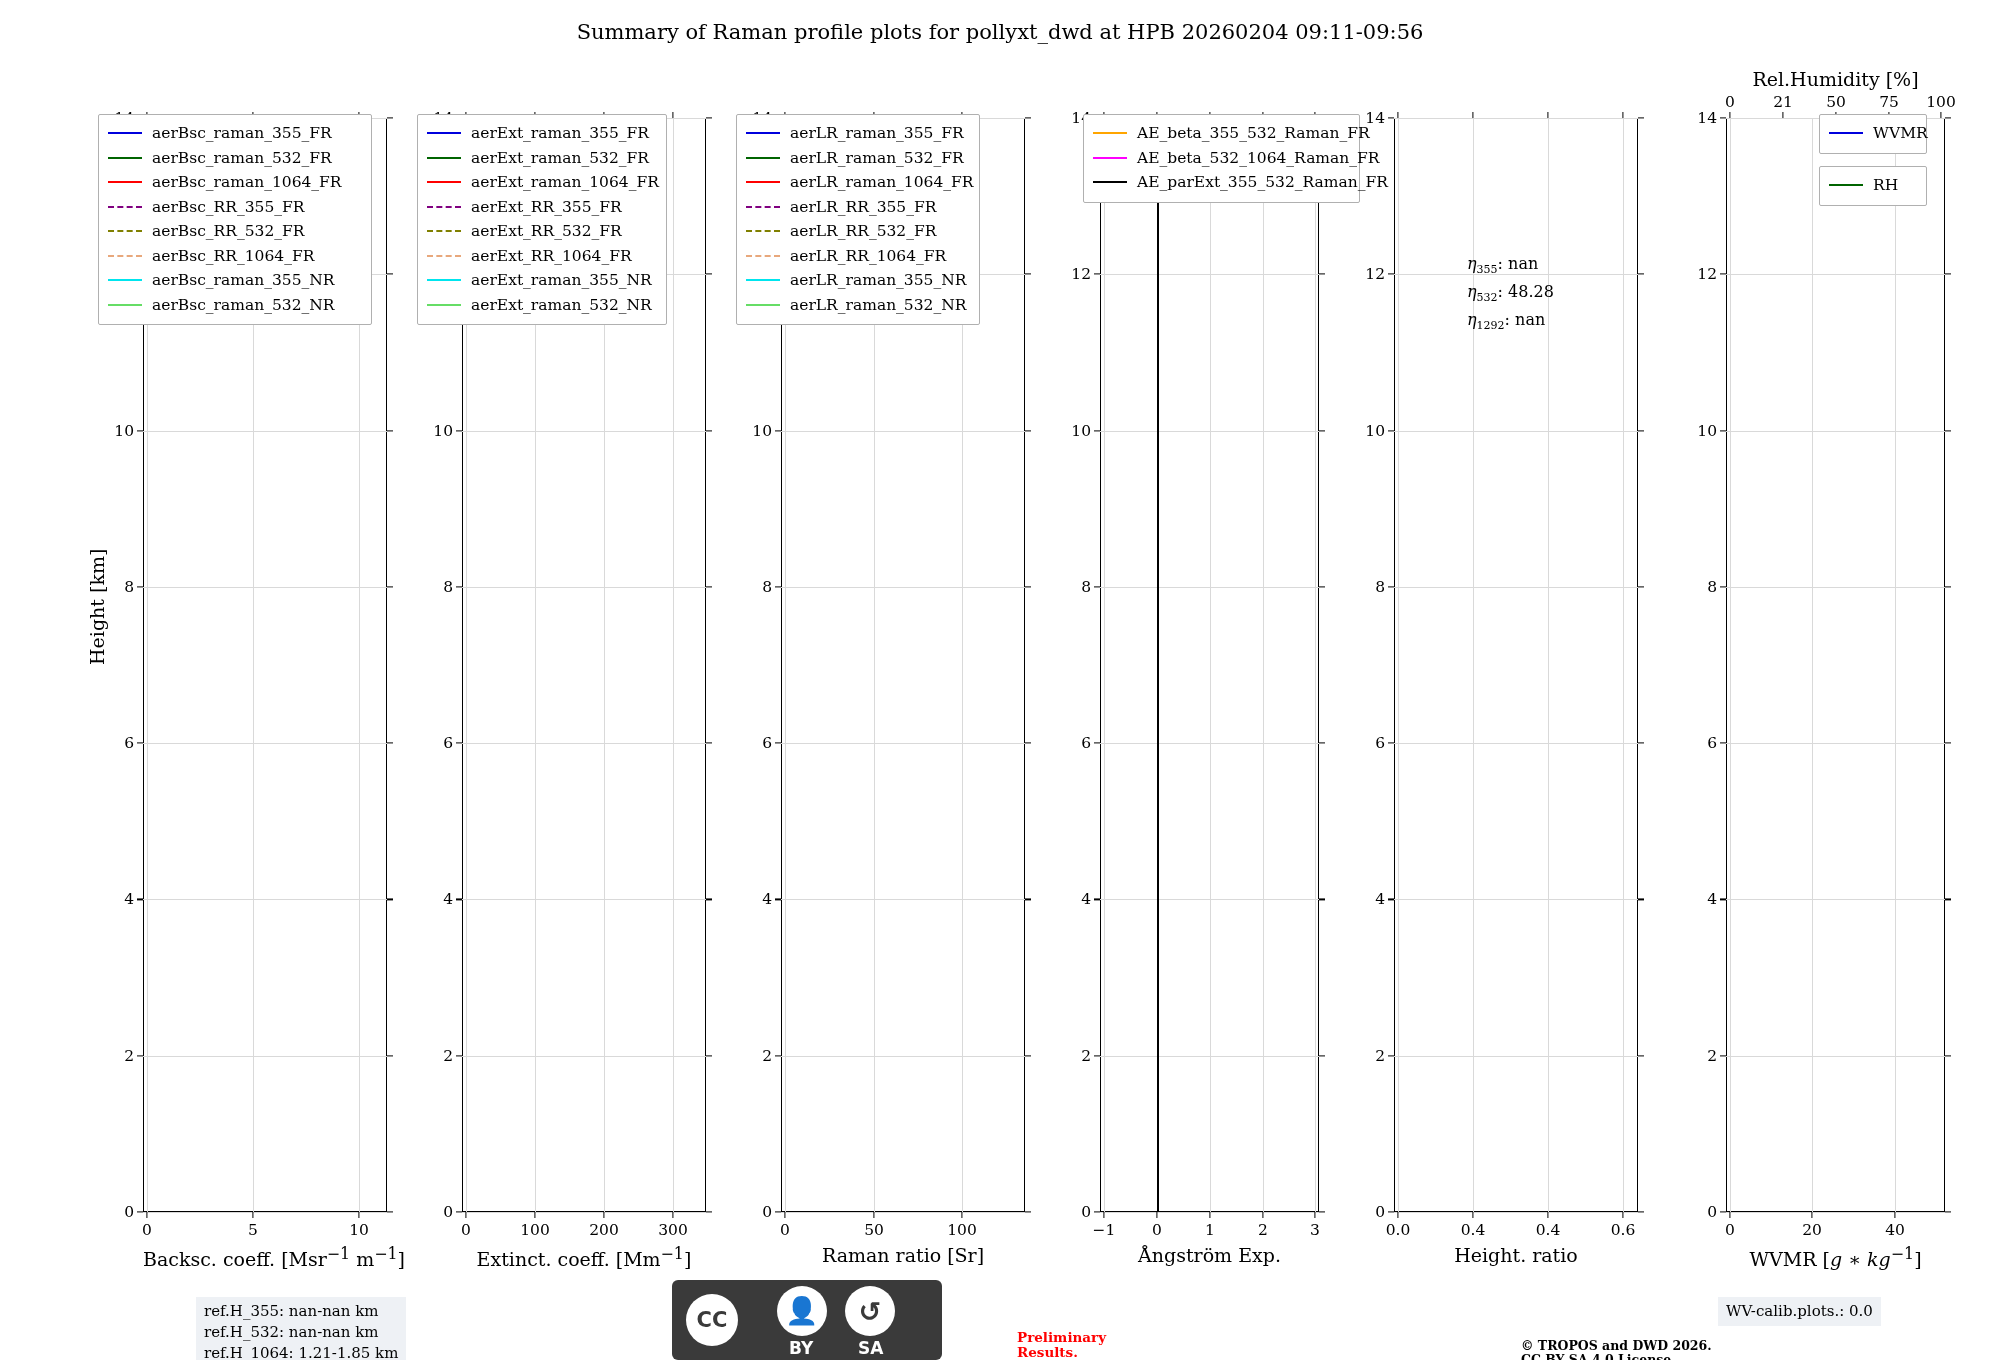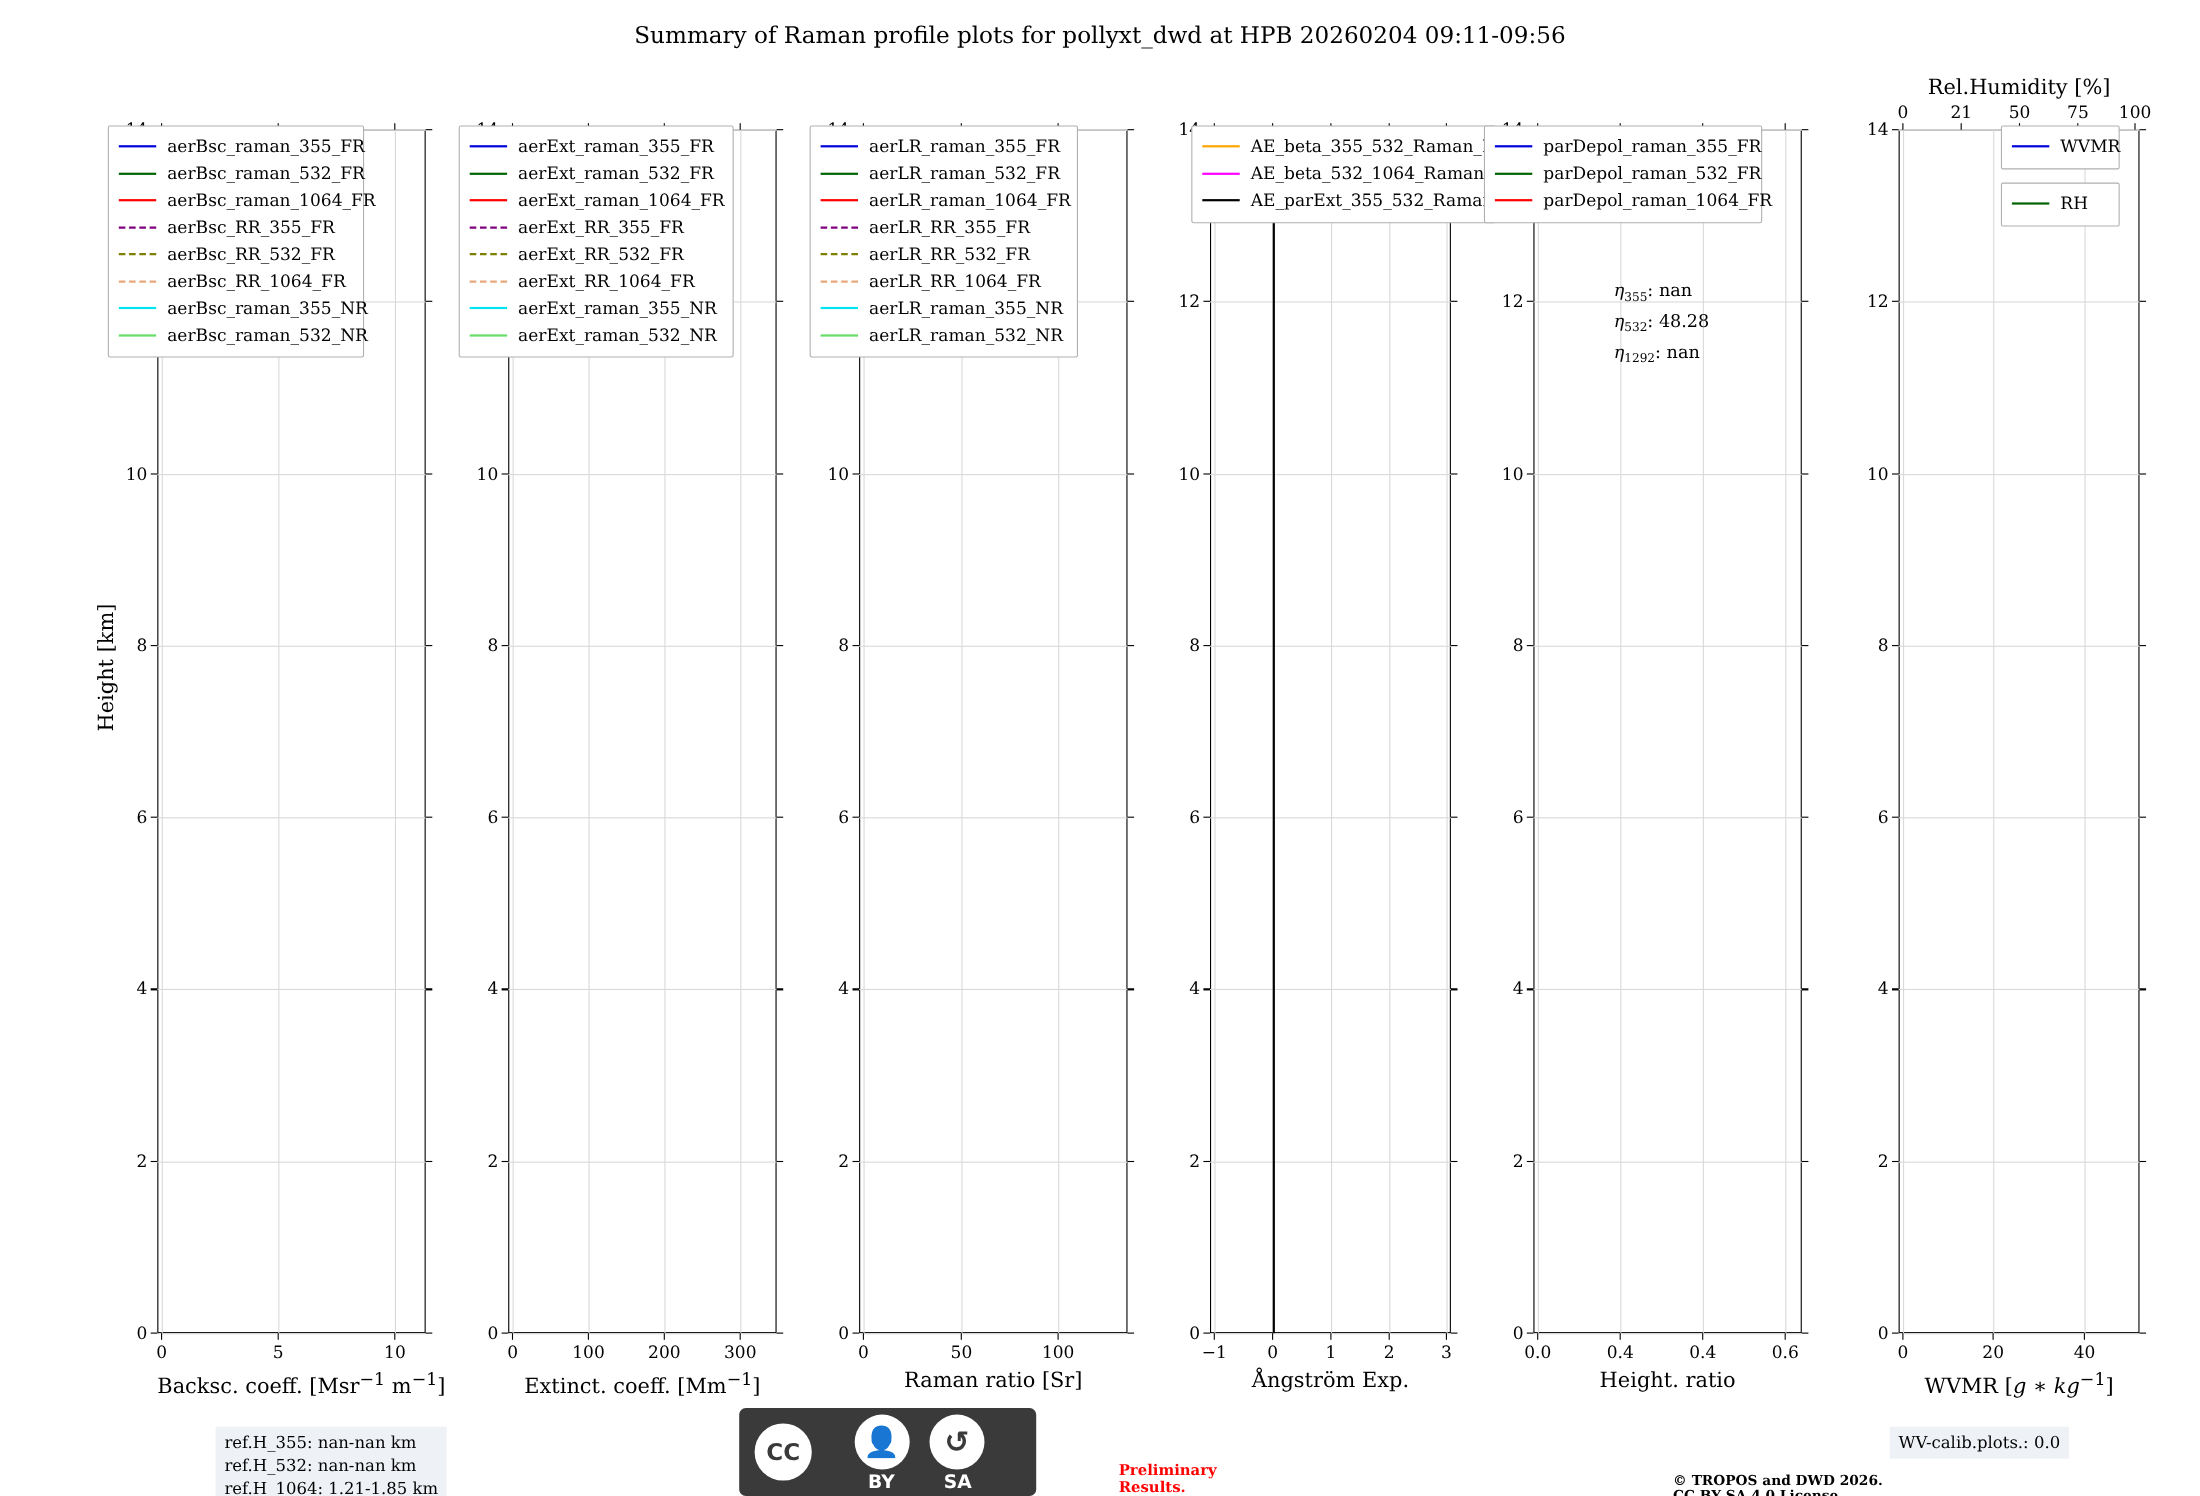--- a/index.html
+++ b/index.html
@@ -292,21 +292,21 @@
   <div class="tick-mark-x" style="left:110px"></div>
     <div class="xtick-label" style="left:110px">5</div>
   <div class="tick-mark-x" style="left:216px"></div>
     <div class="xtick-label" style="left:216px">10</div>
   <div class="tick-mark-x-t" style="left:4px"></div>
     <div class="tick-mark-x-t" style="left:110px"></div>
     <div class="tick-mark-x-t" style="left:216px"></div>
 
   <div class="xaxis-title">Backsc. coeff. [Msr<sup>−1</sup> m<sup>−1</sup>]</div>
 
-  <div class="legend" style="left:-45px; top:-4px; width:233px;">
+  <div class="legend" style="left:-45px; top:-4px; width:274px;">
     <div class="legend-row">
         <span class="legend-swatch" style="border-top-color:#0000dd"></span>
         <span class="legend-label">aerBsc_raman_355_FR</span>
       </div>
     <div class="legend-row">
         <span class="legend-swatch" style="border-top-color:#006400"></span>
         <span class="legend-label">aerBsc_raman_532_FR</span>
       </div>
     <div class="legend-row">
         <span class="legend-swatch" style="border-top-color:#ff0000"></span>
@@ -641,34 +641,20 @@
     <div class="xtick-label" style="left:154px">0.4</div>
   <div class="tick-mark-x" style="left:229px"></div>
     <div class="xtick-label" style="left:229px">0.6</div>
   <div class="tick-mark-x-t" style="left:4px"></div>
     <div class="tick-mark-x-t" style="left:79px"></div>
     <div class="tick-mark-x-t" style="left:154px"></div>
     <div class="tick-mark-x-t" style="left:229px"></div>
 
   <div class="xaxis-title">Height. ratio</div>
 
-  <div class="legend" style="left:-45px; top:-4px; width:253px;">
-    <div class="legend-row">
-        <span class="legend-swatch" style="border-top-color:#0000dd"></span>
-        <span class="legend-label">parDepol_raman_355_FR</span>
-      </div>
-    <div class="legend-row">
-        <span class="legend-swatch" style="border-top-color:#006400"></span>
-        <span class="legend-label">parDepol_raman_532_FR</span>
-      </div>
-    <div class="legend-row">
-        <span class="legend-swatch" style="border-top-color:#ff0000"></span>
-        <span class="legend-label">parDepol_raman_1064_FR</span>
-      </div>
-  </div>
 
   <div class="eta-box" style="left:73px; top:135px;">
     <div><span class="it">η</span><span class="sub">355</span><span>: nan</span></div>
     <div><span class="it">η</span><span class="sub">532</span><span>: 48.28</span></div>
     <div><span class="it">η</span><span class="sub">1292</span><span>: nan</span></div>
   </div>
 </div>
 
 <div class="panel" id="panel-5" style="left:1726px; width:219px;">
   <div class="plot-frame"></div>

